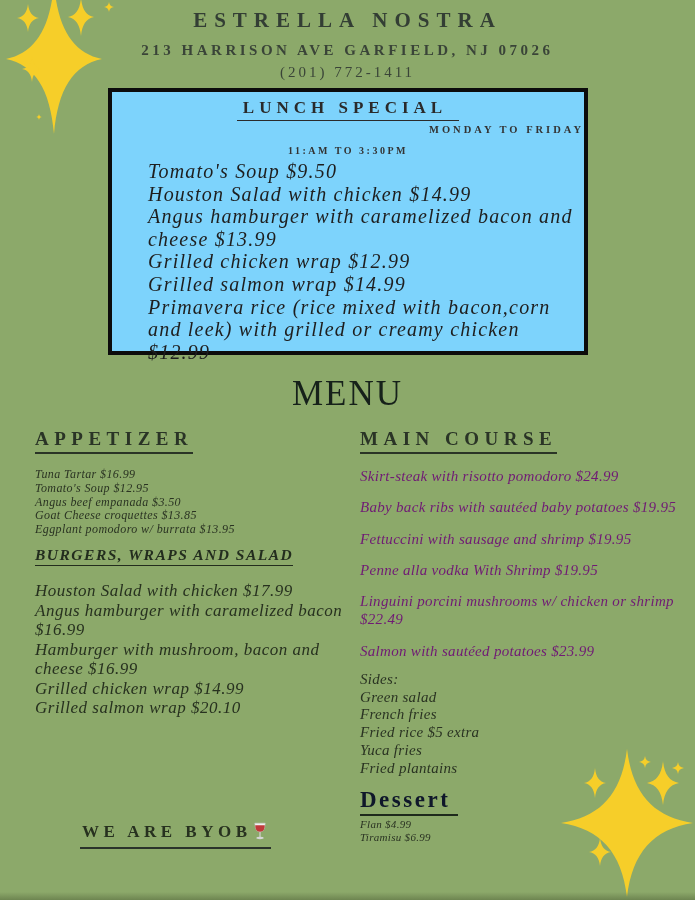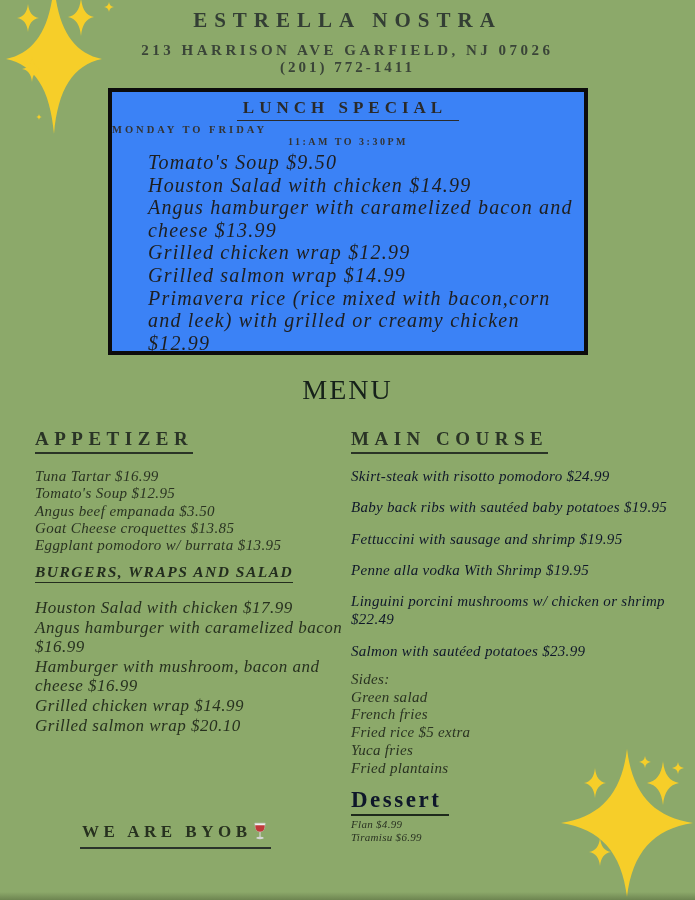--- a/index.html
+++ b/index.html
@@ -14,68 +14,68 @@
 
   
   .header { position: absolute; left: 0; top: 0; width: 100%; text-align: center; color: #323D33; }
   .header .title {
     margin-top: 8px; font-size: 21px; font-weight: 700; letter-spacing: 7px; color: #333E34;
   }
   .header .address {
     margin-top: 9px; font-size: 15px; font-weight: 700; letter-spacing: 3.5px; color: #3A4438;
   }
   .header .phone {
-    font-size: 15px; font-weight: 700; letter-spacing: 3px; color: #3A4438;
+    margin-top: 5px; font-size: 15px; font-weight: 400; letter-spacing: 3px; color: #3A4438;
   }
 
   
   .lunch-box {
     position: absolute; left: 108px; top: 88px; width: 480px; height: 267px;
-    background: #3b82f6; border: 4px solid #0C0C0C; padding-top: 6px;
+    background: #7dd3fc; border: 4px solid #0C0C0C; padding-top: 6px;
     color: #1E1E1E;
   }
   .lunch-title-wrap { text-align: center; }
   .lunch-title {
     display: inline-block; font-size: 17px; font-weight: 600; letter-spacing: 5px;
     border-bottom: 1.5px solid #2B2B2B; padding: 0 12px 2px 6px; color: #2A2A2A;
   }
-  .lunch-sub1 { text-align: left; font-size: 10.5px; font-weight: 700; letter-spacing: 3px; margin-top: 3px; color: #333; }
-  .lunch-sub2 { text-align: center; font-size: 10px; font-weight: 700; letter-spacing: 2.5px; margin-top: 1px; color: #333; }
+  .lunch-sub1 { text-align: right; font-size: 10.5px; font-weight: 700; letter-spacing: 3px; margin-top: 3px; color: #333; }
+  .lunch-sub2 { text-align: center; font-size: 10px; font-weight: 700; letter-spacing: 2.5px; margin-top: 10px; color: #333; }
   .lunch-items { margin: 4px 10px 0 36px; }
   .lunch-item {
     font-style: italic; font-size: 20px; letter-spacing: 1.2px; line-height: 1.13; color: #1E1E1E;
   }
 
   
   .menu-title {
     position: absolute; left: 0; top: 374px; width: 100%; text-align: center;
-    font-size: 28px; font-weight: 500; letter-spacing: 2px; color: #16211A;
+    font-size: 35px; font-weight: 500; letter-spacing: 2px; color: #16211A;
   }
 
   
   .col-left  { position: absolute; left: 35px;  top: 428px; width: 313px; color: #27311F; }
-  .col-right { position: absolute; left: 351px; top: 428px; width: 326px; color: #27311F; }
+  .col-right { position: absolute; left: 360px; top: 428px; width: 326px; color: #27311F; }
 
   .section-heading {
     display: inline-block; font-size: 19px; font-weight: 700; letter-spacing: 5.5px;
     color: #2A3426; border-bottom: 2px solid #2A3426; padding-bottom: 2px;
   }
   .app-items { margin-top: 14px; }
-  .app-item { font-style: italic; font-size: 15px; letter-spacing: 0.4px; line-height: 1.15; color: #2A3322; }
+  .app-item { font-style: italic; font-size: 12px; letter-spacing: 0.4px; line-height: 1.15; color: #2A3322; }
 
   .burgers-heading {
     display: inline-block; margin-top: 9px;
     font-style: italic; font-weight: 700; font-size: 15.5px; letter-spacing: 1.5px;
     color: #232D1E; border-bottom: 1.8px solid #232D1E; padding-bottom: 1px;
   }
   .burger-items { margin-top: 15px; }
   .burger-item { font-style: italic; font-size: 17px; letter-spacing: 0.5px; line-height: 1.15; color: #27311F; }
 
   .main-items { margin-top: 13px; }
-  .main-item { font-style: italic; font-size: 15px; letter-spacing: 0.3px; line-height: 1.22; margin-bottom: 13px; color: #0f172a; }
+  .main-item { font-style: italic; font-size: 15px; letter-spacing: 0.3px; line-height: 1.22; margin-bottom: 13px; color: #701a75; }
 
   .sides-block { margin-top: -2px; }
   .sides-line { font-style: italic; font-size: 15px; letter-spacing: 0.3px; line-height: 1.18; color: #2A3322; }
 
   .dessert-heading {
     display: inline-block; margin-top: 10px;
     font-size: 23px; font-weight: 700; letter-spacing: 2.5px;
     color: #0f172a; border-bottom: 2.5px solid #1E2A1C; padding-bottom: 1px; padding-right: 8px;
   }
   .dessert-items { margin-top: 2px; }

